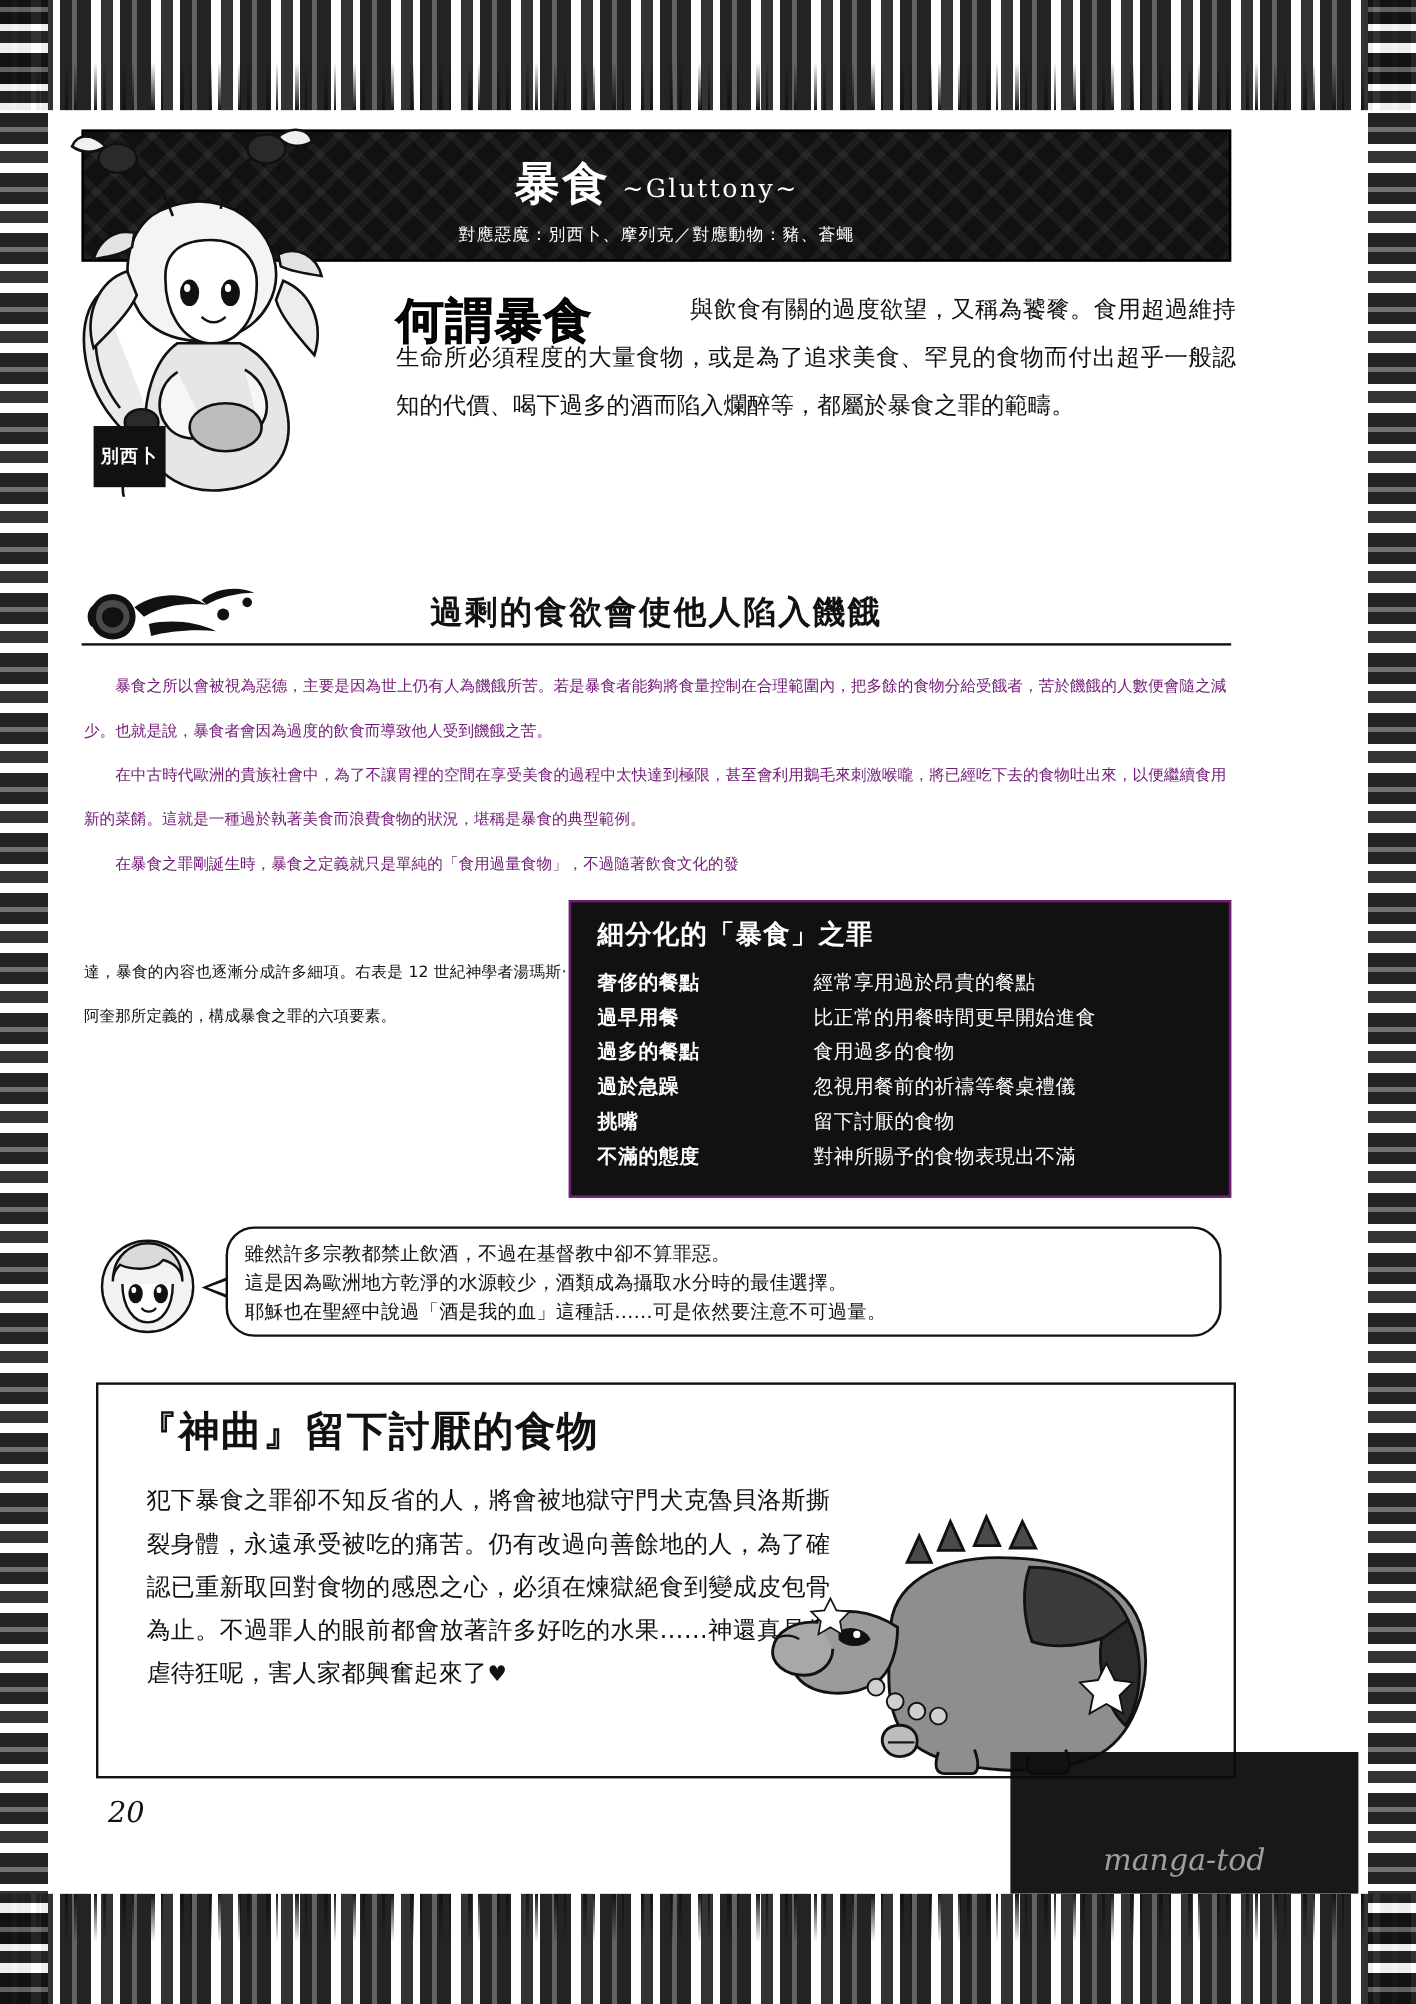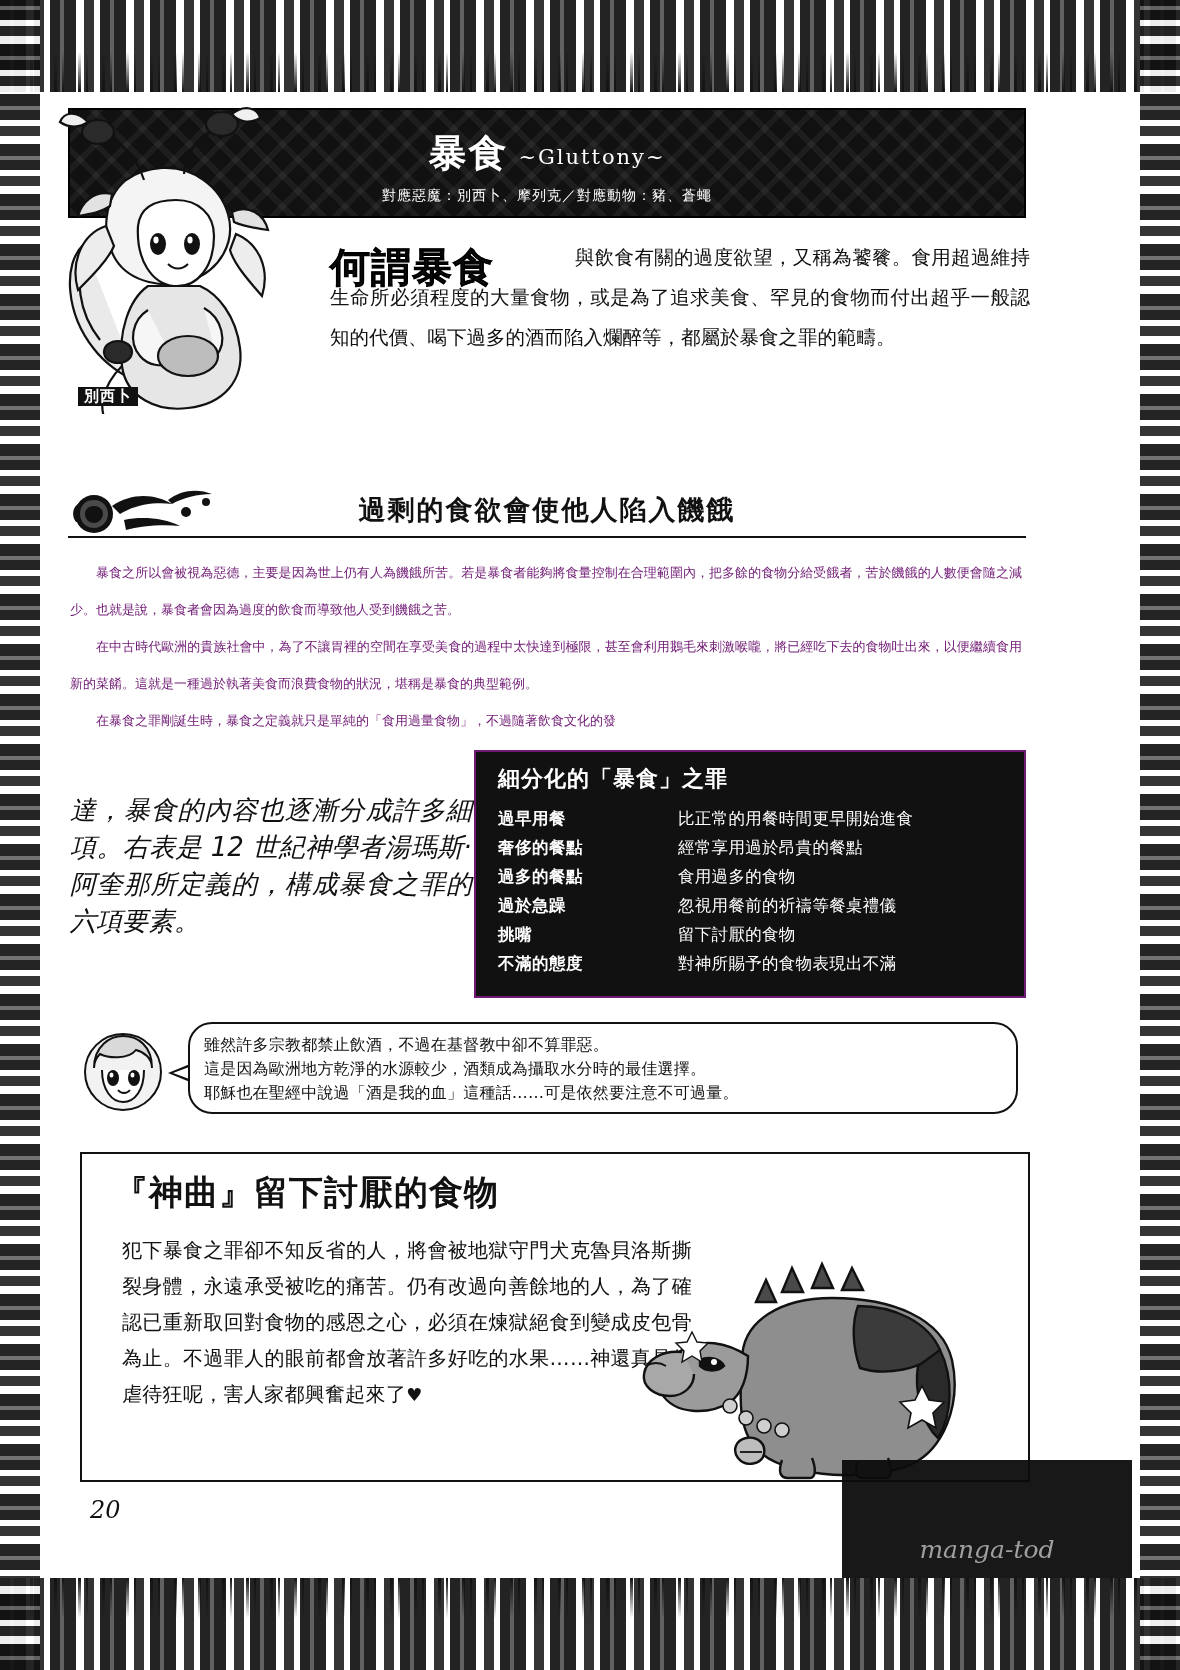--- a/index.html
+++ b/index.html
@@ -112,21 +112,21 @@
     left: 12px; top: 2px;
     width: 250px; height: 320px;
     z-index: 5;
   }
   .mascot svg { display:block; }
   .mascot-label {
     position: absolute;
     left: 26px; bottom: 8px;
     background: #111; color: #fff;
     font-size: 15px; font-weight: bold;
-    padding: 0 6px;
+    padding: 16px 6px;
     letter-spacing: 1px;
     text-align: center;
   }
 
   
   .intro-heading {
     position: absolute;
     left: 290px; top: 148px;
     font-size: 40px;
     font-weight: bold;
@@ -173,25 +173,24 @@
     font-size: 13px;
     line-height: 37px;
     text-align: justify;
     color: #701a75;
   }
   .body-col p { margin: 0 0 0 0; text-indent: 2em; }
   .body-narrow {
     position: absolute;
     left: 30px; top: 700px;
     width: 402px;
-    font-size: 26px;
+    font-size: 13px;
     line-height: 37px;
     text-align: justify;
     color: #111;
-    font-style: italic;
   }
 
   
   .table-box {
     position: absolute;
     left: 434px; top: 658px;
     width: 552px; height: 248px;
     background: #111;
     border: 2px solid #701a75;
     color: #fff;
@@ -391,26 +390,26 @@
     <p>在暴食之罪剛誕生時，暴食之定義就只是單純的「食用過量食物」，不過隨著飲食文化的發</p>
   </div>
 
   <div class="body-narrow">達，暴食的內容也逐漸分成許多細項。右表是 12 世紀神學者湯瑪斯‧阿奎那所定義的，構成暴食之罪的六項要素。</div>
 
   <div class="table-box">
     <div class="tbl-title">細分化的「暴食」之罪</div>
     <table>
       <tbody>
         <tr>
+          <td class="k">奢侈的餐點</td>
+          <td class="v">經常享用過於昂貴的餐點</td>
+        </tr>
+        <tr>
           <td class="k">過早用餐</td>
           <td class="v">比正常的用餐時間更早開始進食</td>
-        </tr>
-        <tr>
-          <td class="k">奢侈的餐點</td>
-          <td class="v">經常享用過於昂貴的餐點</td>
         </tr>
         <tr>
           <td class="k">過多的餐點</td>
           <td class="v">食用過多的食物</td>
         </tr>
         <tr>
           <td class="k">過於急躁</td>
           <td class="v">忽視用餐前的祈禱等餐桌禮儀</td>
         </tr>
         <tr>

